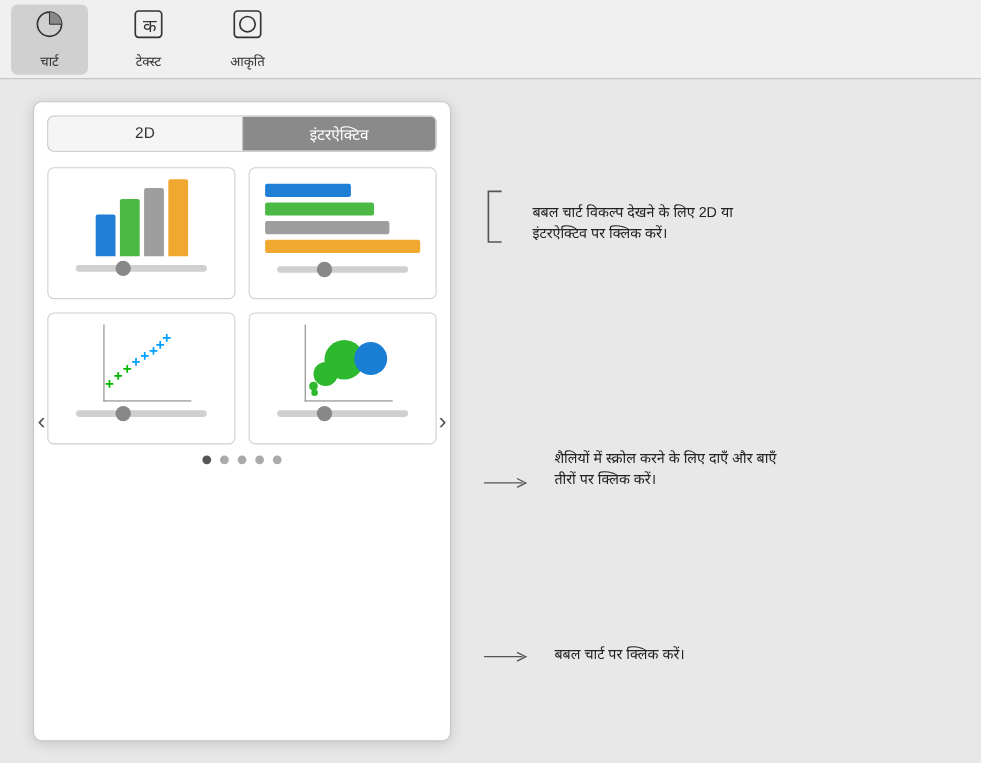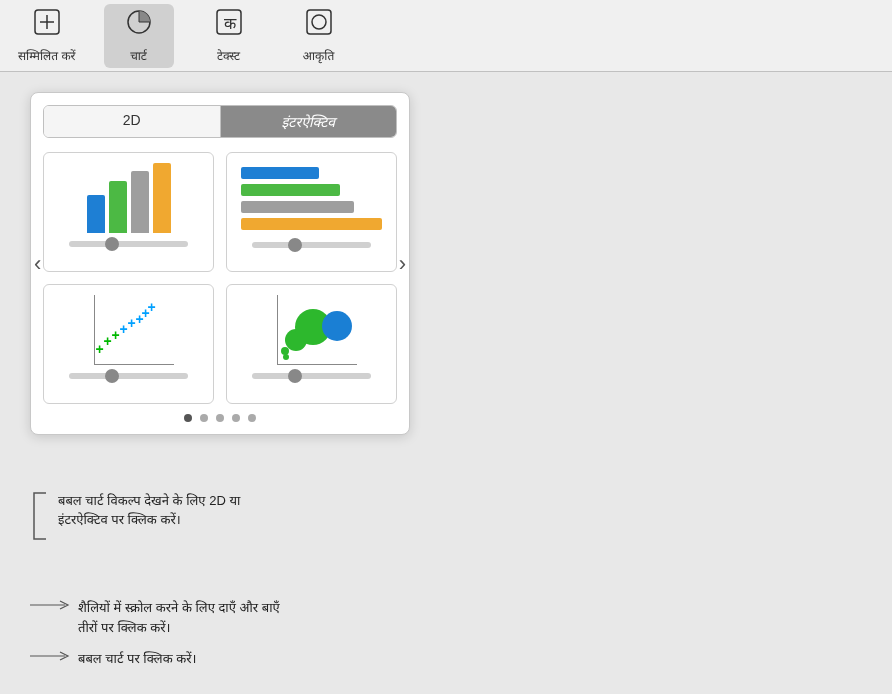--- a/index.html
+++ b/index.html
@@ -43,21 +43,21 @@
     }
     .toolbar-item-label {
       font-size: 12px;
       color: #333;
       white-space: nowrap;
     }
 
     
     .main-area {
       display: flex;
-      flex-direction: column;
+      flex-direction: row;
       width: 100%;
       height: calc(694px - 72px);
       position: relative;
     }
 
     
     .chart-picker {
       background: white;
       border: 1px solid #c8c8c8;
       border-radius: 8px;
@@ -84,21 +84,20 @@
       font-weight: 500;
       cursor: pointer;
       background: #f5f5f5;
       border-right: 1px solid #c0c0c0;
       color: #333;
     }
     .tab:last-child { border-right: none; }
     .tab.active-tab {
       background: #8a8a8a;
       color: white;
-      font-style: italic;
     }
 
     
     .chart-grid {
       display: grid;
       grid-template-columns: 1fr 1fr;
       gap: 12px;
       margin-bottom: 10px;
     }
     .chart-cell {
@@ -225,44 +224,34 @@
     
     .annotations {
       flex: 1;
       padding: 20px 20px 20px 30px;
       display: flex;
       flex-direction: column;
       justify-content: space-around;
     }
     .annotation {
       display: flex;
-      align-items: flex-start;
-      gap: 0;
+      align-items: flex-end;
+      gap: 16px;
     }
     .annotation-text {
       font-size: 13px;
       color: #222;
       line-height: 1.5;
       max-width: 220px;
     }
   </style>
 </head>
 <body>
 
 <div class="toolbar">
-  <div class="toolbar-item">
-    <div class="toolbar-item-icon">
-      <svg width="28" height="28" viewBox="0 0 28 28" fill="none">
-        <rect x="2" y="2" width="24" height="24" rx="3" stroke="#333" stroke-width="1.5" fill="none"></rect>
-        <line x1="14" y1="7" x2="14" y2="21" stroke="#333" stroke-width="1.5"></line>
-        <line x1="7" y1="14" x2="21" y2="14" stroke="#333" stroke-width="1.5"></line>
-      </svg>
-    </div>
-    <span class="toolbar-item-label">सम्मिलित करें</span>
-  </div>
   <div class="toolbar-item active">
     <div class="toolbar-item-icon">
       <svg width="28" height="28" viewBox="0 0 28 28" fill="none">
         <circle cx="14" cy="14" r="11" stroke="#333" stroke-width="1.5" fill="none"></circle>
         <path d="M14 14 L14 3 A11 11 0 0 1 25 14 Z" fill="#888"></path>
         <line x1="14" y1="3" x2="14" y2="14" stroke="#333" stroke-width="1"></line>
         <line x1="25" y1="14" x2="14" y2="14" stroke="#333" stroke-width="1"></line>
       </svg>
     </div>
     <span class="toolbar-item-label">चार्ट</span>

